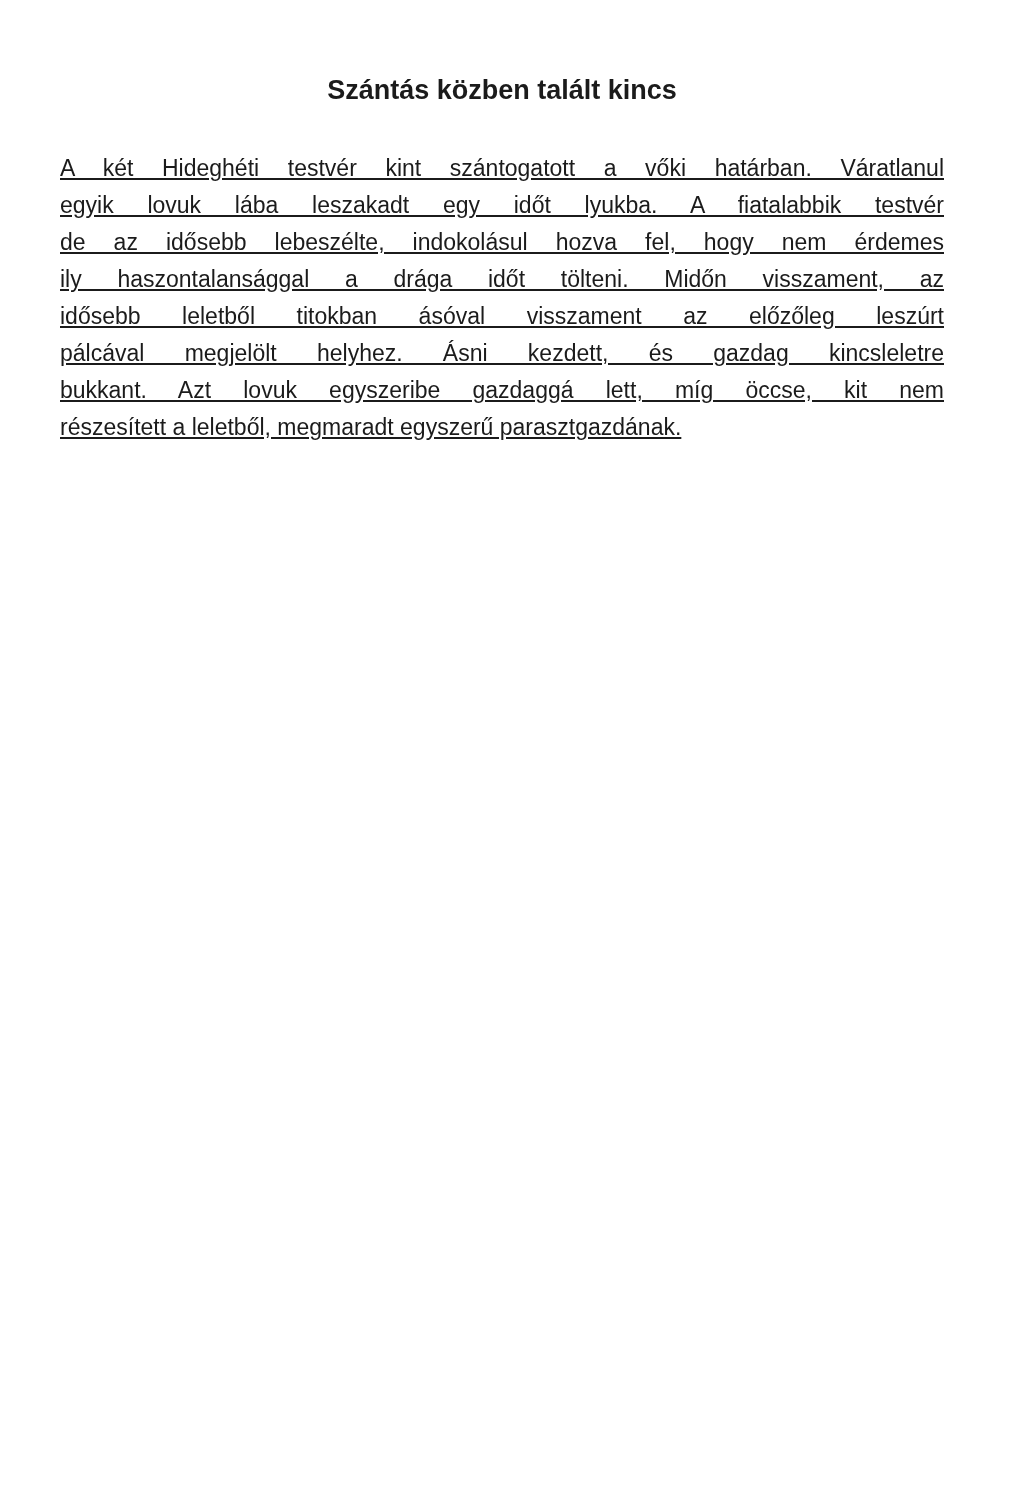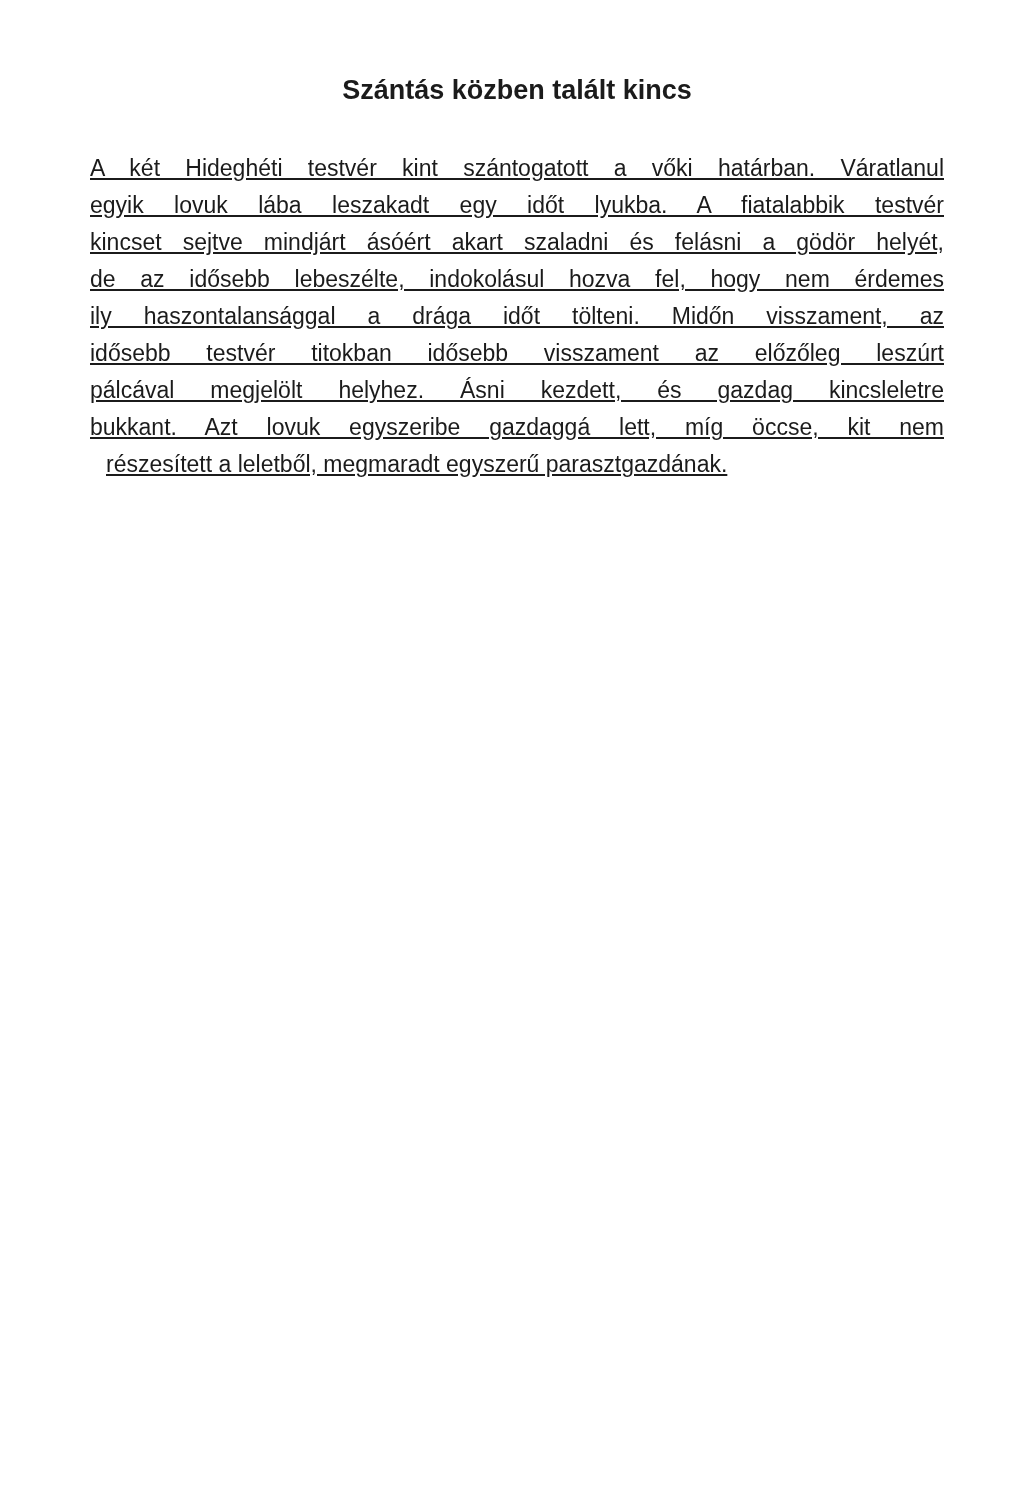--- a/index.html
+++ b/index.html
@@ -5,21 +5,21 @@
   html, body {
     margin: 0;
     padding: 0;
     background: #ffffff;
   }
   .page {
     width: 1036px;
     height: 1052px;
     background: #ffffff;
     box-sizing: border-box;
-    padding: 72px 92px 0 90px;
+    padding: 72px 92px 0 60px;
     font-family: "Liberation Sans", sans-serif;
     color: #1b1b1b;
     overflow: hidden;
   }
   .doc-title {
     margin: 0 0 42px 0;
     font-size: 27px;
     font-weight: bold;
     text-align: center;
     line-height: 36px;
@@ -32,34 +32,32 @@
     line-height: 37px;
     text-align: justify;
     text-align-last: justify;
     -moz-text-align-last: justify;
     white-space: normal;
     text-decoration: underline;
   }
   .para-line.last-line {
     text-align: center;
     text-align-last: left;
-    margin-left: 16px;
     -moz-text-align-last: left;
   }
 </style>
 </head>
 <body>
 
 <div class="page">
   <h1 class="doc-title">Szántás közben talált kincs</h1>
 
   <div class="paragraph">
     <div class="para-line">A két Hideghéti testvér kint szántogatott a vőki határban. Váratlanul</div>
     <div class="para-line">egyik lovuk lába leszakadt egy időt lyukba. A fiatalabbik testvér</div>
-    <div class="para-line">kincset sejtve mindjárt ásóért akart szaladni és felásni a gödör helyét,</div>
     <div class="para-line">de az idősebb lebeszélte, indokolásul hozva fel, hogy nem érdemes</div>
     <div class="para-line">ily haszontalansággal a drága időt tölteni. Midőn visszament, az</div>
-    <div class="para-line">idősebb testvér titokban idősebb visszament az előzőleg leszúrt</div>
+    <div class="para-line">idősebb leletből titokban ásóval visszament az előzőleg leszúrt</div>
     <div class="para-line">pálcával megjelölt helyhez. Ásni kezdett, és gazdag kincsleletre</div>
     <div class="para-line">bukkant. Azt lovuk egyszeribe gazdaggá lett, míg öccse, kit nem</div>
     <div class="para-line last-line">részesített a leletből, megmaradt egyszerű parasztgazdának.</div>
   </div>
 </div>
 
 </body></html>

